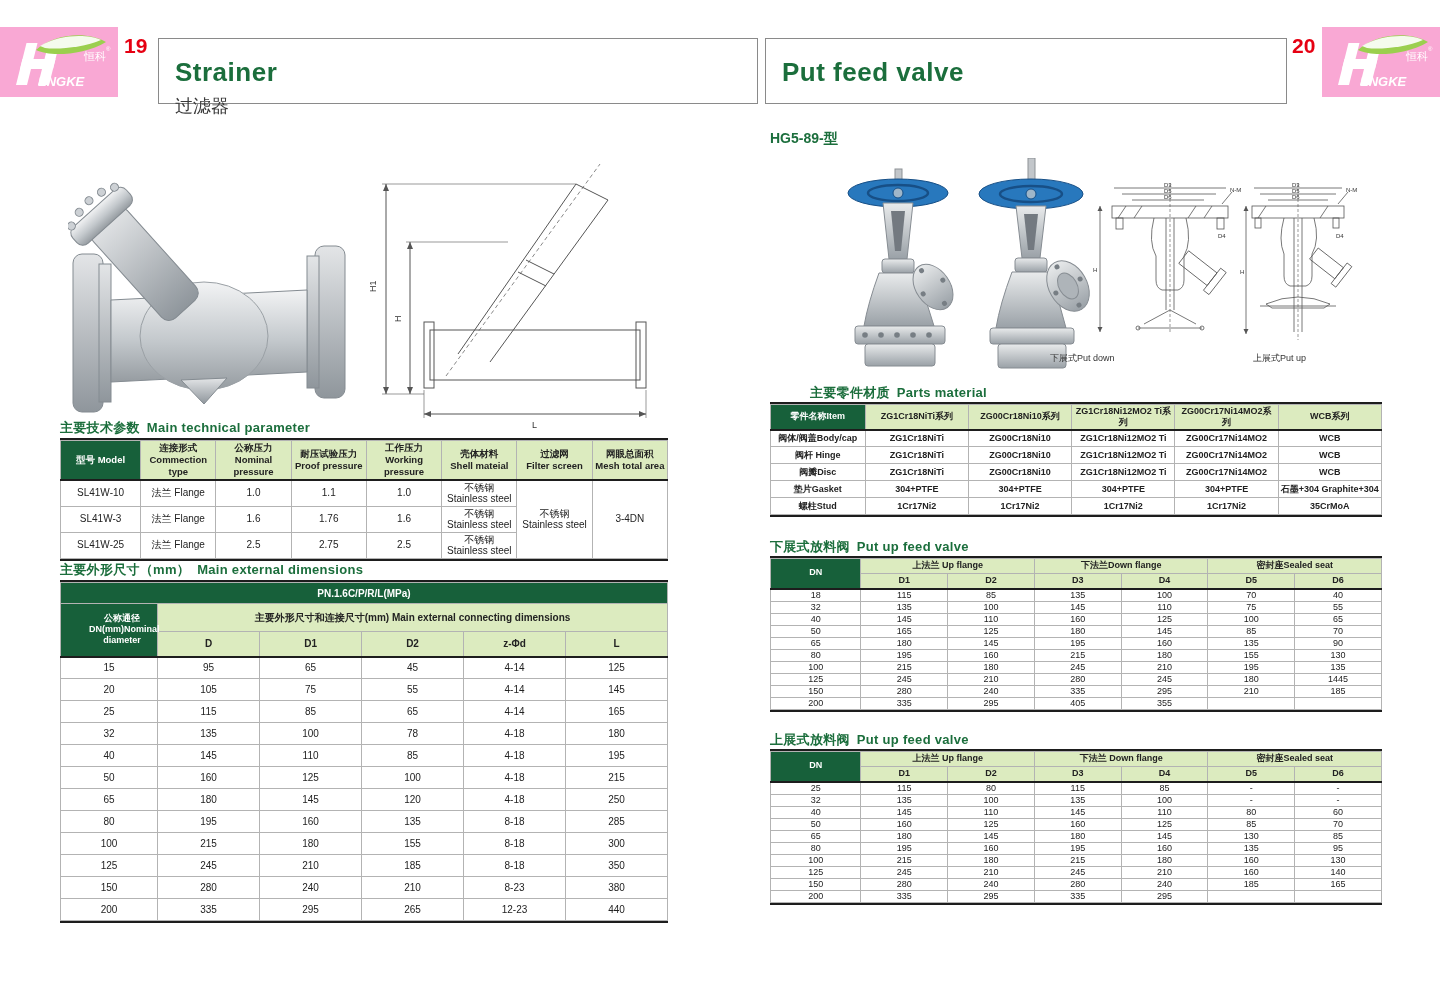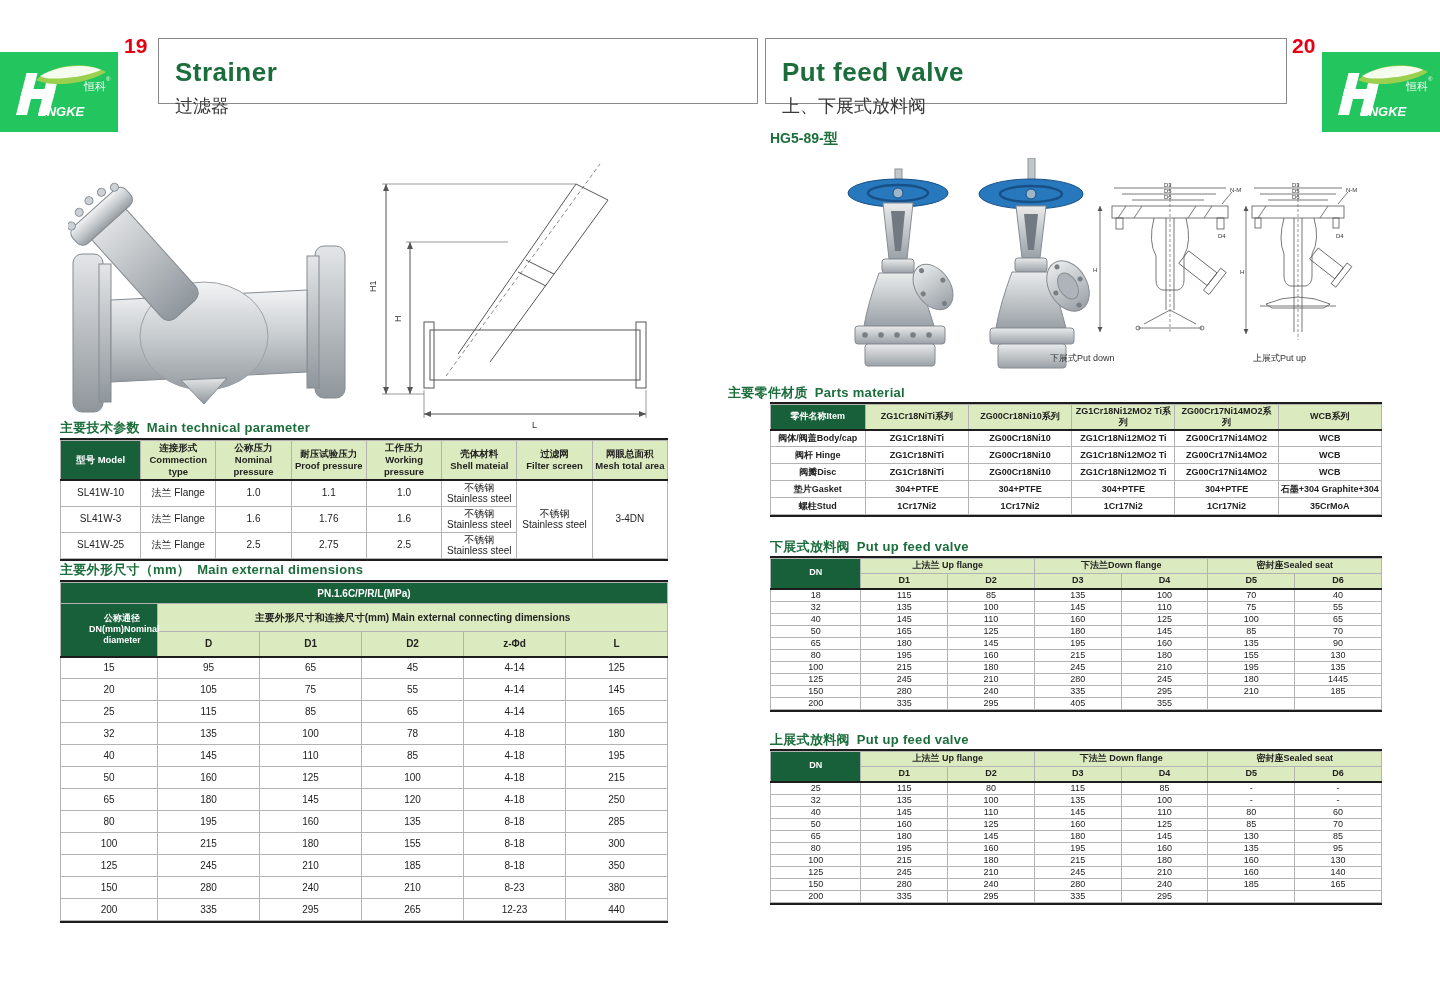--- a/index.html
+++ b/index.html
@@ -1,19 +1,19 @@
 <!DOCTYPE html>
 <html><head>
 <meta charset="utf-8">
 <style>
   html,body{margin:0;padding:0;background:#fff;}
   #page{position:relative;width:1440px;height:984px;background:#fff;overflow:hidden;
         font-family:"Liberation Sans","DejaVu Sans",sans-serif;color:#222;}
   
-  .logo{position:absolute;top:52px;width:118px;height:80px;background:#22c55e;}
+  .logo{position:absolute;top:27px;width:118px;height:70px;background:#f9a8d4;}
   .logo svg{width:100%;height:100%;display:block;}
   .pagenum{position:absolute;top:34px;font-size:21px;font-weight:bold;color:#e60012;}
   .titlebox{position:absolute;top:38px;height:66px;box-sizing:border-box;border:1px solid #8a8a8a;
             background:#fff;padding:20px 0 0 16px;}
   .titlebox .en{display:block;font-size:26px;font-weight:bold;color:#1b6e3c;line-height:1.05;letter-spacing:.5px;}
   .titlebox .zh{display:block;font-size:18px;color:#3a3a3a;margin-top:8px;}
   
   .sec-title{position:absolute;font-size:13px;font-weight:bold;color:#1b6e3c;letter-spacing:.3px;white-space:nowrap;}
   .sec-title .en{margin-left:7px;}
   .model-code{position:absolute;font-size:14px;font-weight:bold;color:#1b6e3c;}
@@ -64,21 +64,20 @@
       <text x="38" y="57" font-size="13" font-weight="bold" font-style="italic" fill="#fff">ENGKE</text>
     </svg>
   </div>
   <div class="pagenum" style="left:124px;">19</div>
   <div class="titlebox" style="left:158px;width:600px;">
     <span class="en">Strainer</span>
     <span class="zh">过滤器</span>
   </div>
   <div class="titlebox" style="left:765px;width:522px;">
     <span class="en">Put feed valve</span>
-    <span class="zh">上、下展式放料阀</span>
   </div>
   <div class="pagenum" style="left:1292px;">20</div>
   <div class="logo" style="left:1322px;">
     <svg viewBox="0 0 118 66">
       <g transform="skewX(-14)" fill="#fff">
         <rect x="30" y="14" width="11" height="42"></rect>
         <rect x="52" y="14" width="11" height="42"></rect>
         <rect x="30" y="30" width="33" height="10"></rect>
       </g>
       <path d="M36 21 C54 4 88 2 106 13 C88 24 60 27 46 24 C41 23 38 22 36 21 Z" fill="#9bcf4e"></path>
@@ -482,21 +481,21 @@
       <text class="tinytxt" x="52" y="5">D3</text>
       <text class="tinytxt" x="52" y="11">D5</text>
       <text class="tinytxt" x="52" y="17">D6</text>
       <text class="tinytxt" x="106" y="10">N-M</text>
       <text class="tinytxt" x="96" y="56">D4</text>
       <text class="tinytxt" x="0" y="92">H</text>
     </svg>
   </div>
   <div class="caption" style="left:1253px;top:352px;">上展式Put up</div>
 
-  <div class="sec-title" style="left:728px;top:384px;">
+  <div class="sec-title" style="left:810px;top:384px;">
     <span class="zh">主要零件材质</span><span class="en">Parts material</span>
   </div>
   <div class="tblwrap parts" style="left:770px;top:402px;width:612px;">
     <table>
       <colgroup>
           <col style="width:15.5%">
           <col style="width:16.9%">
           <col style="width:16.9%">
           <col style="width:16.9%">
           <col style="width:16.9%">

